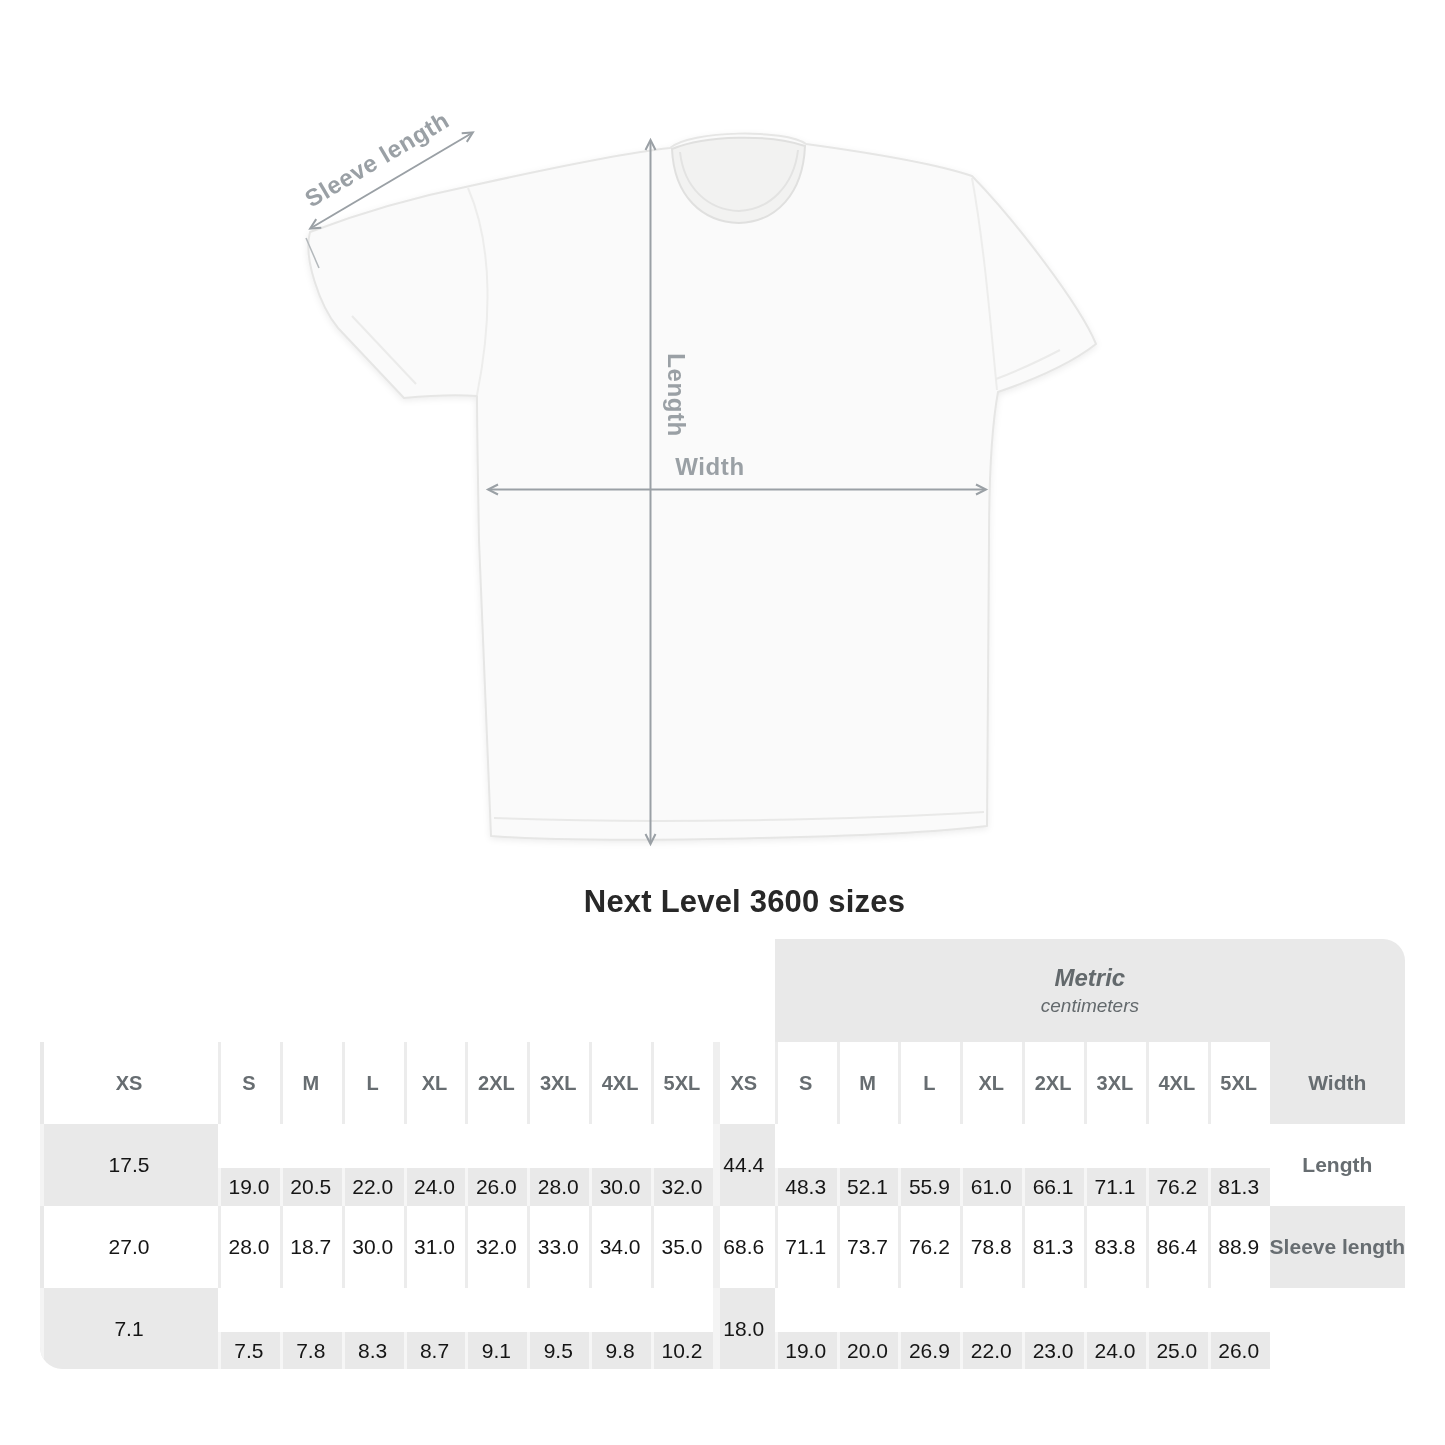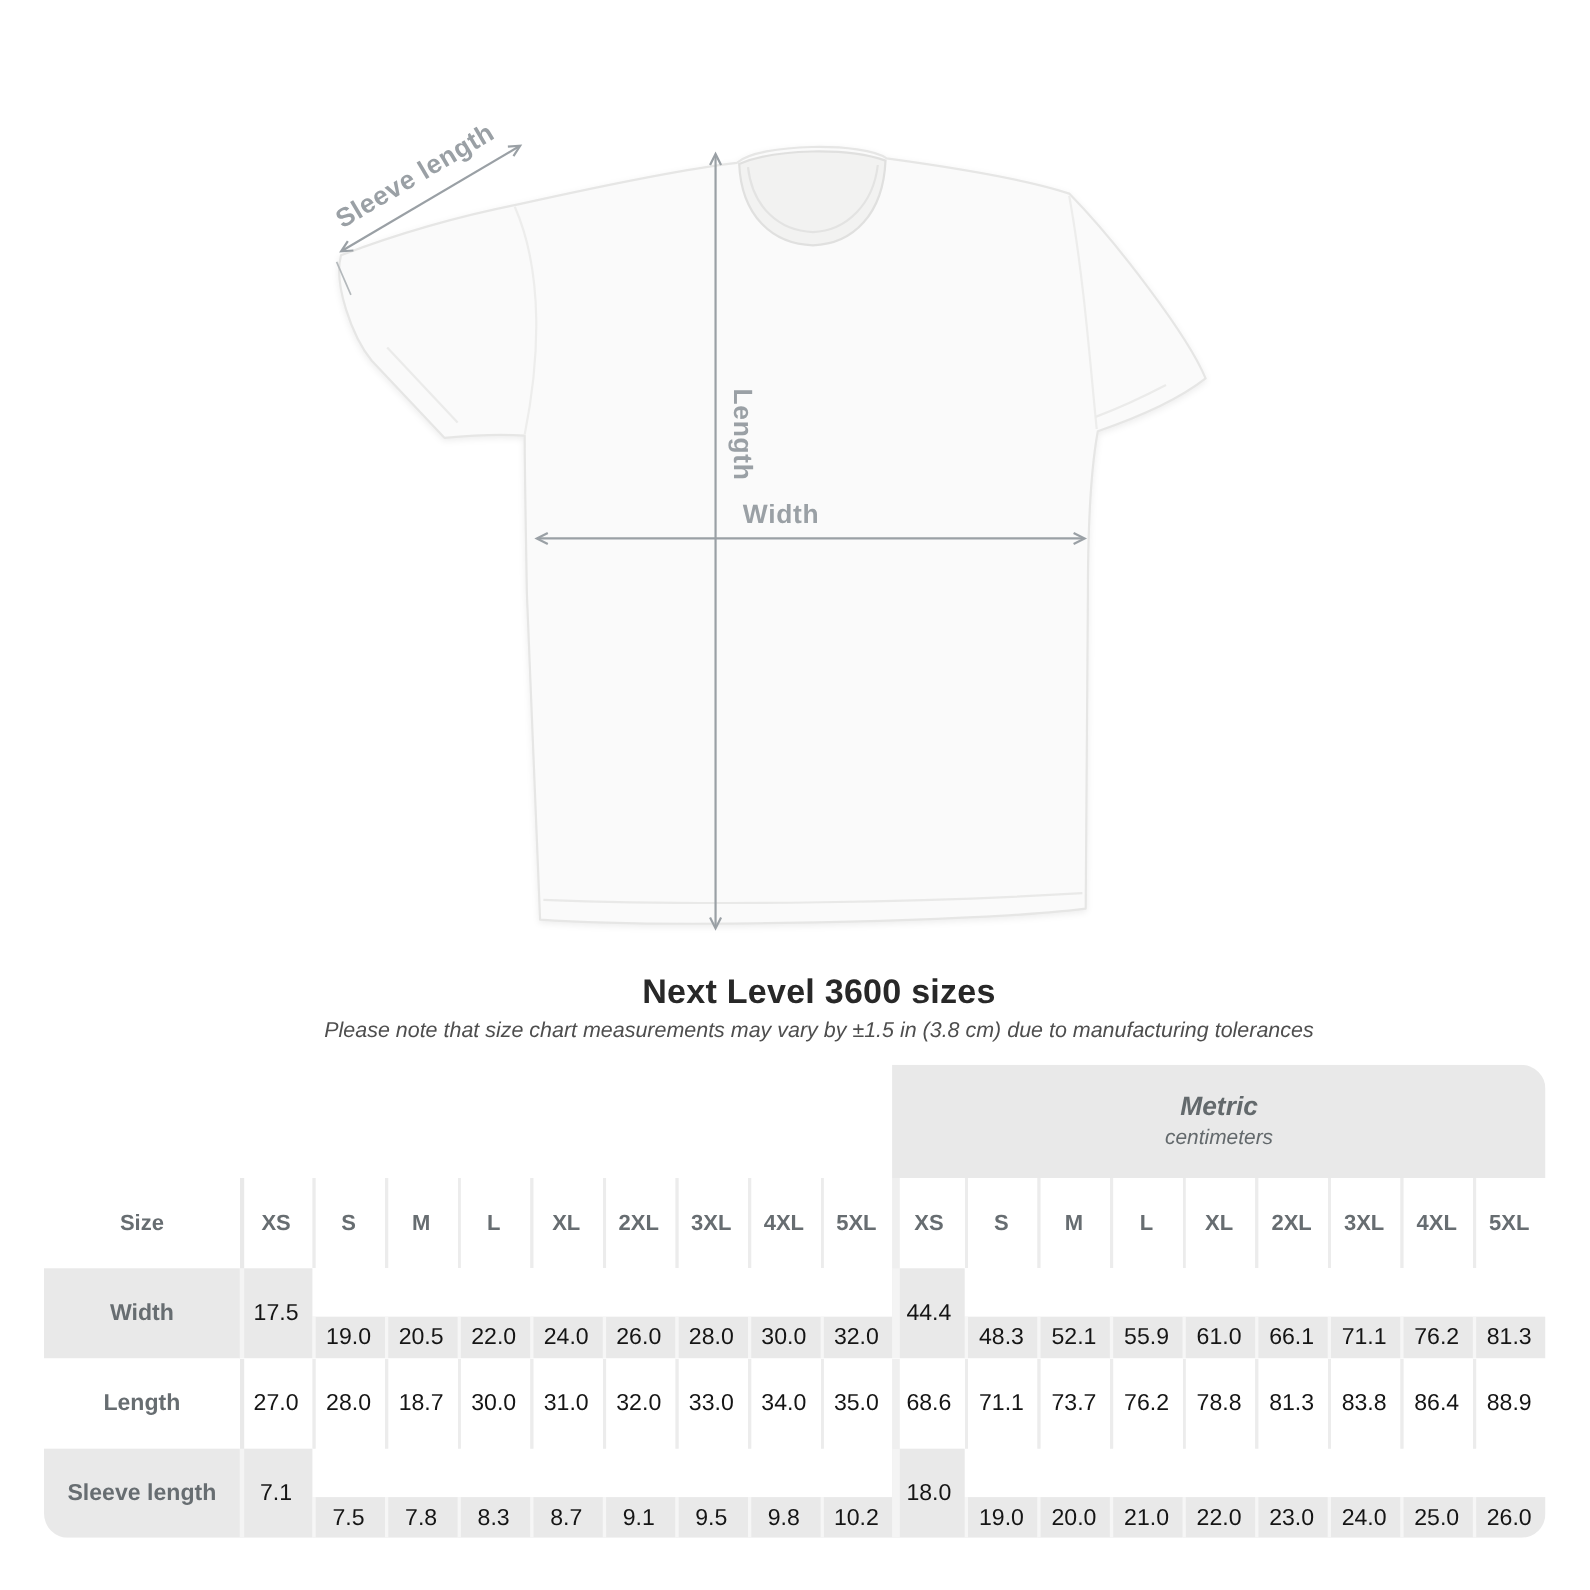--- a/index.html
+++ b/index.html
@@ -103,29 +103,27 @@
       <line x1="489" y1="489.5" x2="985" y2="489.5" stroke="#9aa0a5" stroke-width="2" marker-start="url(#ah)" marker-end="url(#ah)"></line>
 
       <text class="measure-label" transform="translate(378,161) rotate(-30.7)" text-anchor="middle" dominant-baseline="middle">Sleeve length</text>
       <text class="measure-label" transform="translate(674,395) rotate(90)" text-anchor="middle" dominant-baseline="middle">Length</text>
       <text class="measure-label" x="710" y="475" text-anchor="middle">Width</text>
     </svg>
   </div>
 
   <div class="title-block">
     <h1 class="page-title">Next Level 3600 sizes</h1>
-    <p class="page-subtitle">Please note that size chart measurements may vary by ±1.5 in (3.8 cm) due to manufacturing tolerances</p>
   </div>
 
   <div class="size-table">
       <div class="cell band" style="grid-column: 11 / span 9;">
         <div class="cell group-label" style="background: transparent;">Metric</div>
         <div class="cell group-sub" style="background: transparent;">centimeters</div>
       </div>
-      <div class="cell r-white hdr">Size</div>
       <div class="cell r-white hdr sepL-w">XS</div>
       <div class="cell r-white hdr sep-w">S</div>
       <div class="cell r-white hdr sep-w">M</div>
       <div class="cell r-white hdr sep-w">L</div>
       <div class="cell r-white hdr sep-w">XL</div>
       <div class="cell r-white hdr sep-w">2XL</div>
       <div class="cell r-white hdr sep-w">3XL</div>
       <div class="cell r-white hdr sep-w">4XL</div>
       <div class="cell r-white hdr sep-w">5XL</div>
       <div class="cell r-white hdr sepM-w">XS</div>
@@ -181,21 +179,21 @@
       <div class="cell r-gray sep-g">7.8</div>
       <div class="cell r-gray sep-g">8.3</div>
       <div class="cell r-gray sep-g">8.7</div>
       <div class="cell r-gray sep-g">9.1</div>
       <div class="cell r-gray sep-g">9.5</div>
       <div class="cell r-gray sep-g">9.8</div>
       <div class="cell r-gray sep-g">10.2</div>
       <div class="cell r-gray sepM-g">18.0</div>
       <div class="cell r-gray sep-g">19.0</div>
       <div class="cell r-gray sep-g">20.0</div>
-      <div class="cell r-gray sep-g">21.0</div>
+      <div class="cell r-gray sep-g">26.9</div>
       <div class="cell r-gray sep-g">22.0</div>
       <div class="cell r-gray sep-g">23.0</div>
       <div class="cell r-gray sep-g">24.0</div>
       <div class="cell r-gray sep-g">25.0</div>
       <div class="cell r-gray sep-g">26.0</div>
     </div>
 
 </div>
 
 </body></html>

